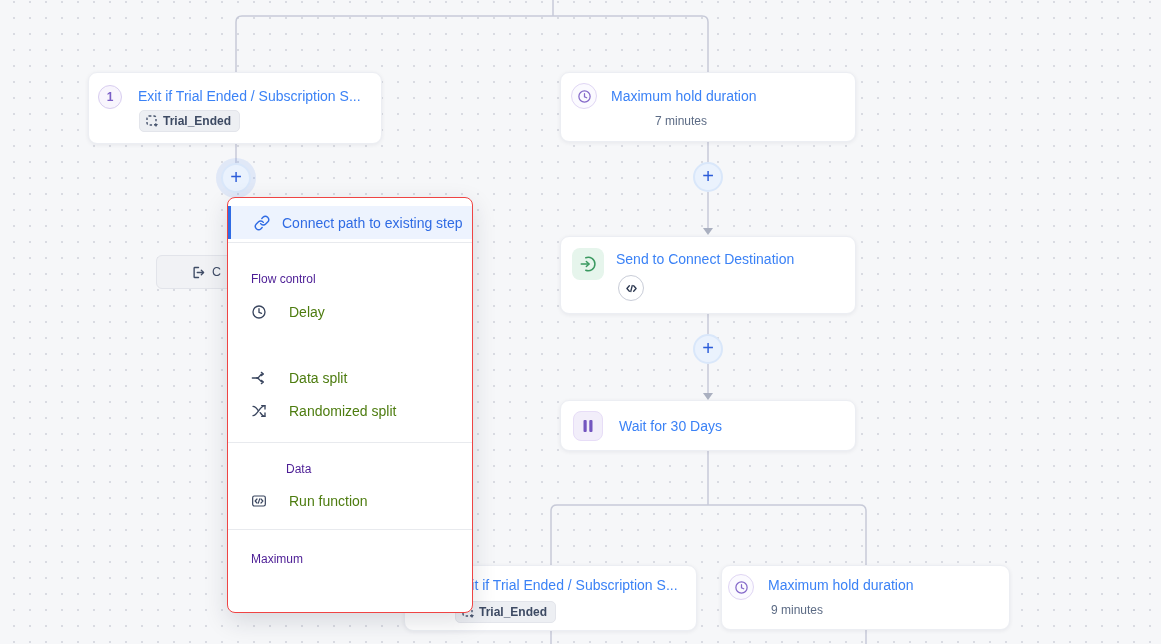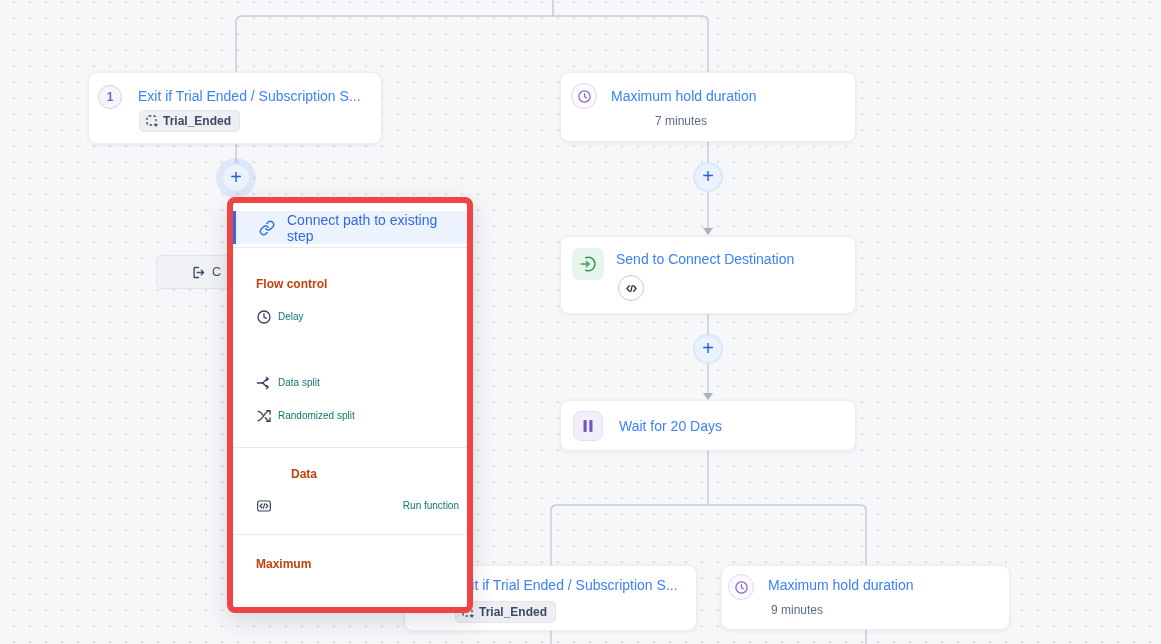--- a/index.html
+++ b/index.html
@@ -54,35 +54,35 @@
   }
   .plus-btn.active { box-shadow:0 0 0 5px rgba(90,140,240,0.14); }
   .partial-node {
     position:absolute; left:156px; top:255px; width:130px; height:34px;
     background:#f1f2f5; border:1px solid #e2e4ea; border-radius:6px;
     display:flex; align-items:center; z-index:2;
     font-size:12.5px; font-weight:500; color:#3f4c66;
   }
   .menu {
     position:absolute; left:227px; top:197px; width:246px; height:416px;
-    background:#fff; border:6px solid #ef4444; border-radius:8px;
+    background:#fff; border:1px solid #ef4444; border-radius:8px;
     box-shadow:0 8px 24px rgba(25,35,60,0.14); z-index:5;
   }
   .menu-connect {
     position:absolute; left:0; right:0; top:8px; height:33px;
     background:#edf3fe; border-left:3px solid #2f6be4;
     display:flex; align-items:center; gap:12px; padding-left:23px;
     color:#2f6be4; font-size:14px; cursor:pointer;
   }
   .menu-divider { position:absolute; left:0; right:0; height:1px; background:#e8eaee; }
-  .menu-header { position:absolute; left:23px; font-size:12px; font-weight:700; color:#c2410c; }
+  .menu-header { position:absolute; left:23px; font-size:12px; font-weight:400; color:#4c1d95; }
   .menu-item {
     position:absolute; left:23px; right:8px; height:33px;
-    display:flex; align-items:center; gap:6px;
-    font-size:10px; color:#0f766e; cursor:pointer;
+    display:flex; align-items:center; gap:22px;
+    font-size:14px; color:#4d7c0f; cursor:pointer;
   }
   svg { display:block; }
 </style>
 </head>
 <body>
 
 <svg class="connectors" width="1161" height="644" viewBox="0 0 1161 644">
   <g stroke="#c7cad8" stroke-width="1.5" fill="none">
     <path d="M553,0 V16"></path>
     <path d="M242,16 H702"></path>
@@ -164,21 +164,21 @@
   </div>
 </div>
 
 <div class="node" style="left:560px; top:400px; width:296px; height:51px;">
   <div class="icon-square" style="left:12px; top:10px; width:30px; height:30px; background:#f2eefa; border:1px solid #e7ddf7;">
     <svg width="12" height="14" viewBox="0 0 12 14">
         <rect x="1.5" y="1" width="3.2" height="12" rx="1" fill="#7356bf"></rect>
         <rect x="7.3" y="1" width="3.2" height="12" rx="1" fill="#7356bf"></rect>
       </svg>
   </div>
-  <div class="node-title" style="left:58px; top:17px;">Wait for 20 Days</div>
+  <div class="node-title" style="left:58px; top:17px;">Wait for 30 Days</div>
 </div>
 
 <div class="node" style="left:404px; top:565px; width:293px; height:66px;">
   <div class="num-circle" style="left:9px; top:9px;">1</div>
   <div class="node-title" style="left:50px; top:11px;">Exit if Trial Ended / Subscription S...</div>
   <div class="badge" style="left:50px; top:35px;">
     <span>
       <svg width="12" height="12" viewBox="0 0 12 12">
           <rect x="1" y="1" width="9" height="9" rx="2" fill="none" stroke="#4a5770" stroke-width="1.4" stroke-dasharray="2.4 2"></rect>
           <polygon points="8,9 12,9 10,12" fill="#4a5770"></polygon>
@@ -249,21 +249,21 @@
           <polyline points="15.5,15.5 18.5,18 15.5,20.5"></polyline>
         </svg>
     </span>
     <span>Data split</span>
   </div>
 
   <div class="menu-divider" style="top:244px;"></div>
 
   <div class="menu-header" style="top:264px;margin-left:35px;">Data</div>
 
-  <div class="menu-item" style="top:286px;justify-content:space-between;">
+  <div class="menu-item" style="top:286px;">
     <span style="display:inline-flex;">
       <svg width="16" height="16" viewBox="0 0 24 24" fill="none" stroke="#39455e" stroke-width="1.8" stroke-linecap="round" stroke-linejoin="round">
           <rect x="2.5" y="4.5" width="19" height="15" rx="2.5"></rect>
           <polyline points="9,9 6.2,12 9,15"></polyline>
           <polyline points="15,9 17.8,12 15,15"></polyline>
           <line x1="13" y1="8.8" x2="11" y2="15.2"></line>
         </svg>
     </span>
     <span>Run function</span>
   </div>

